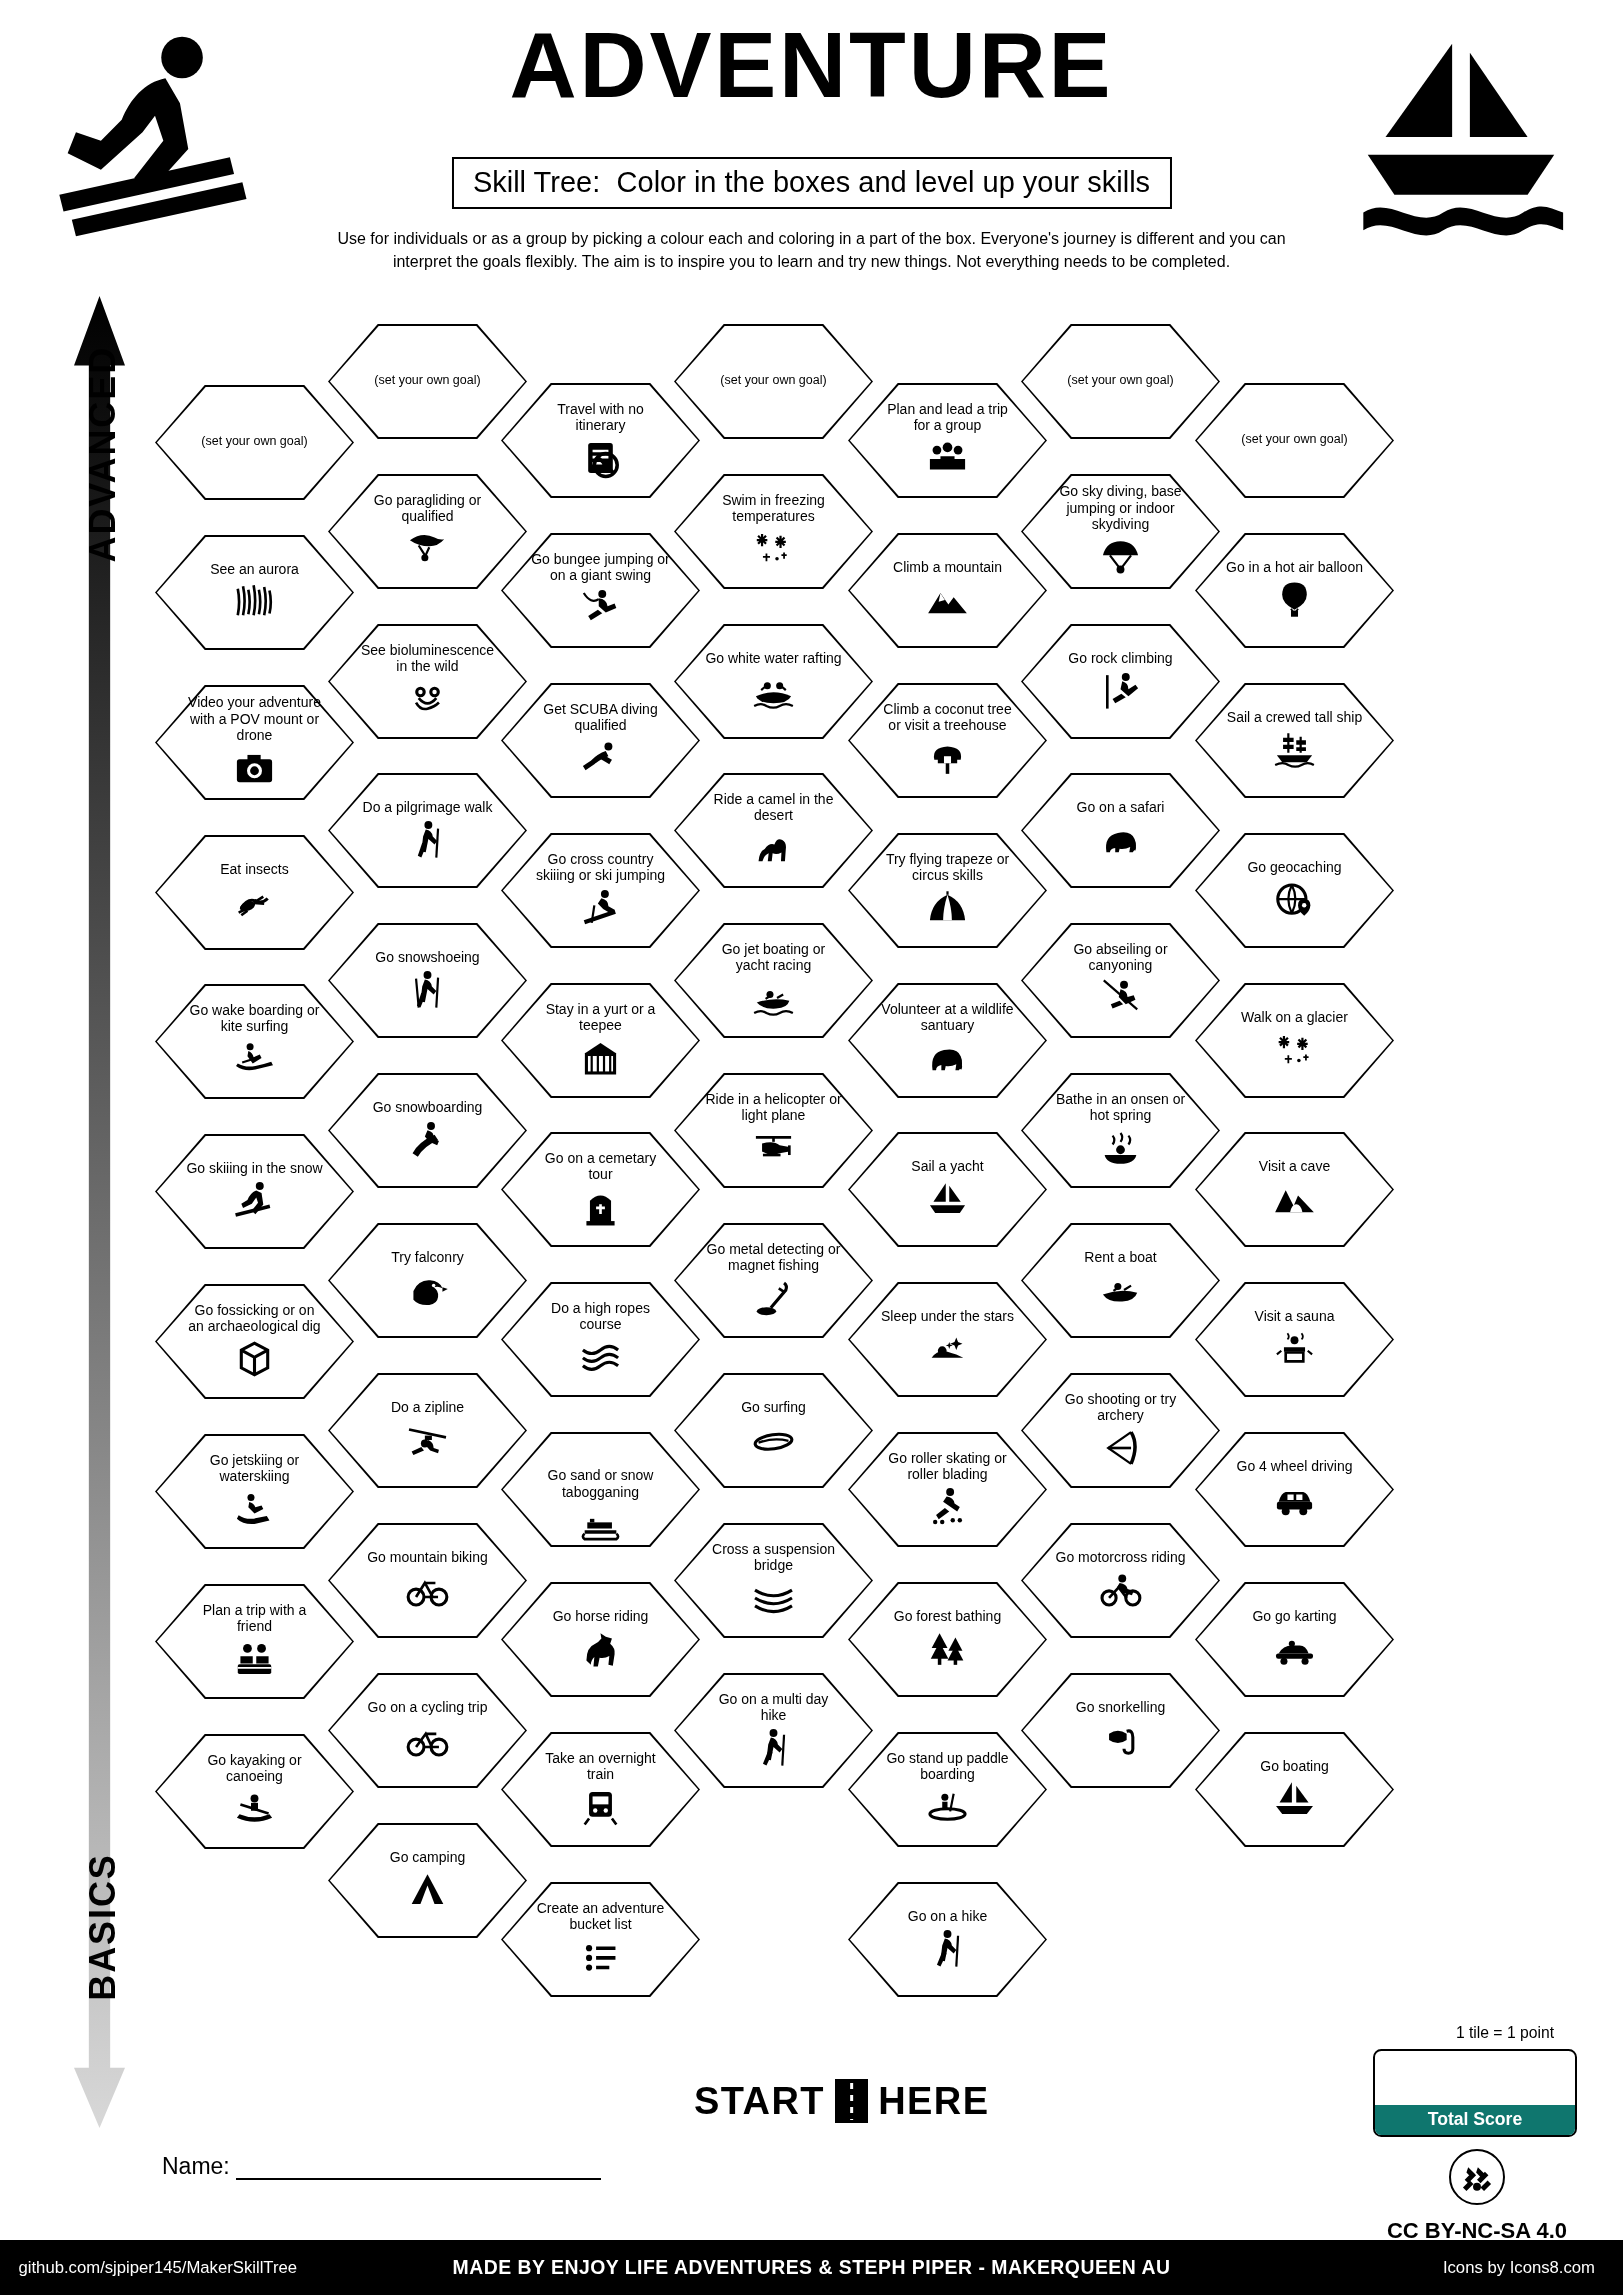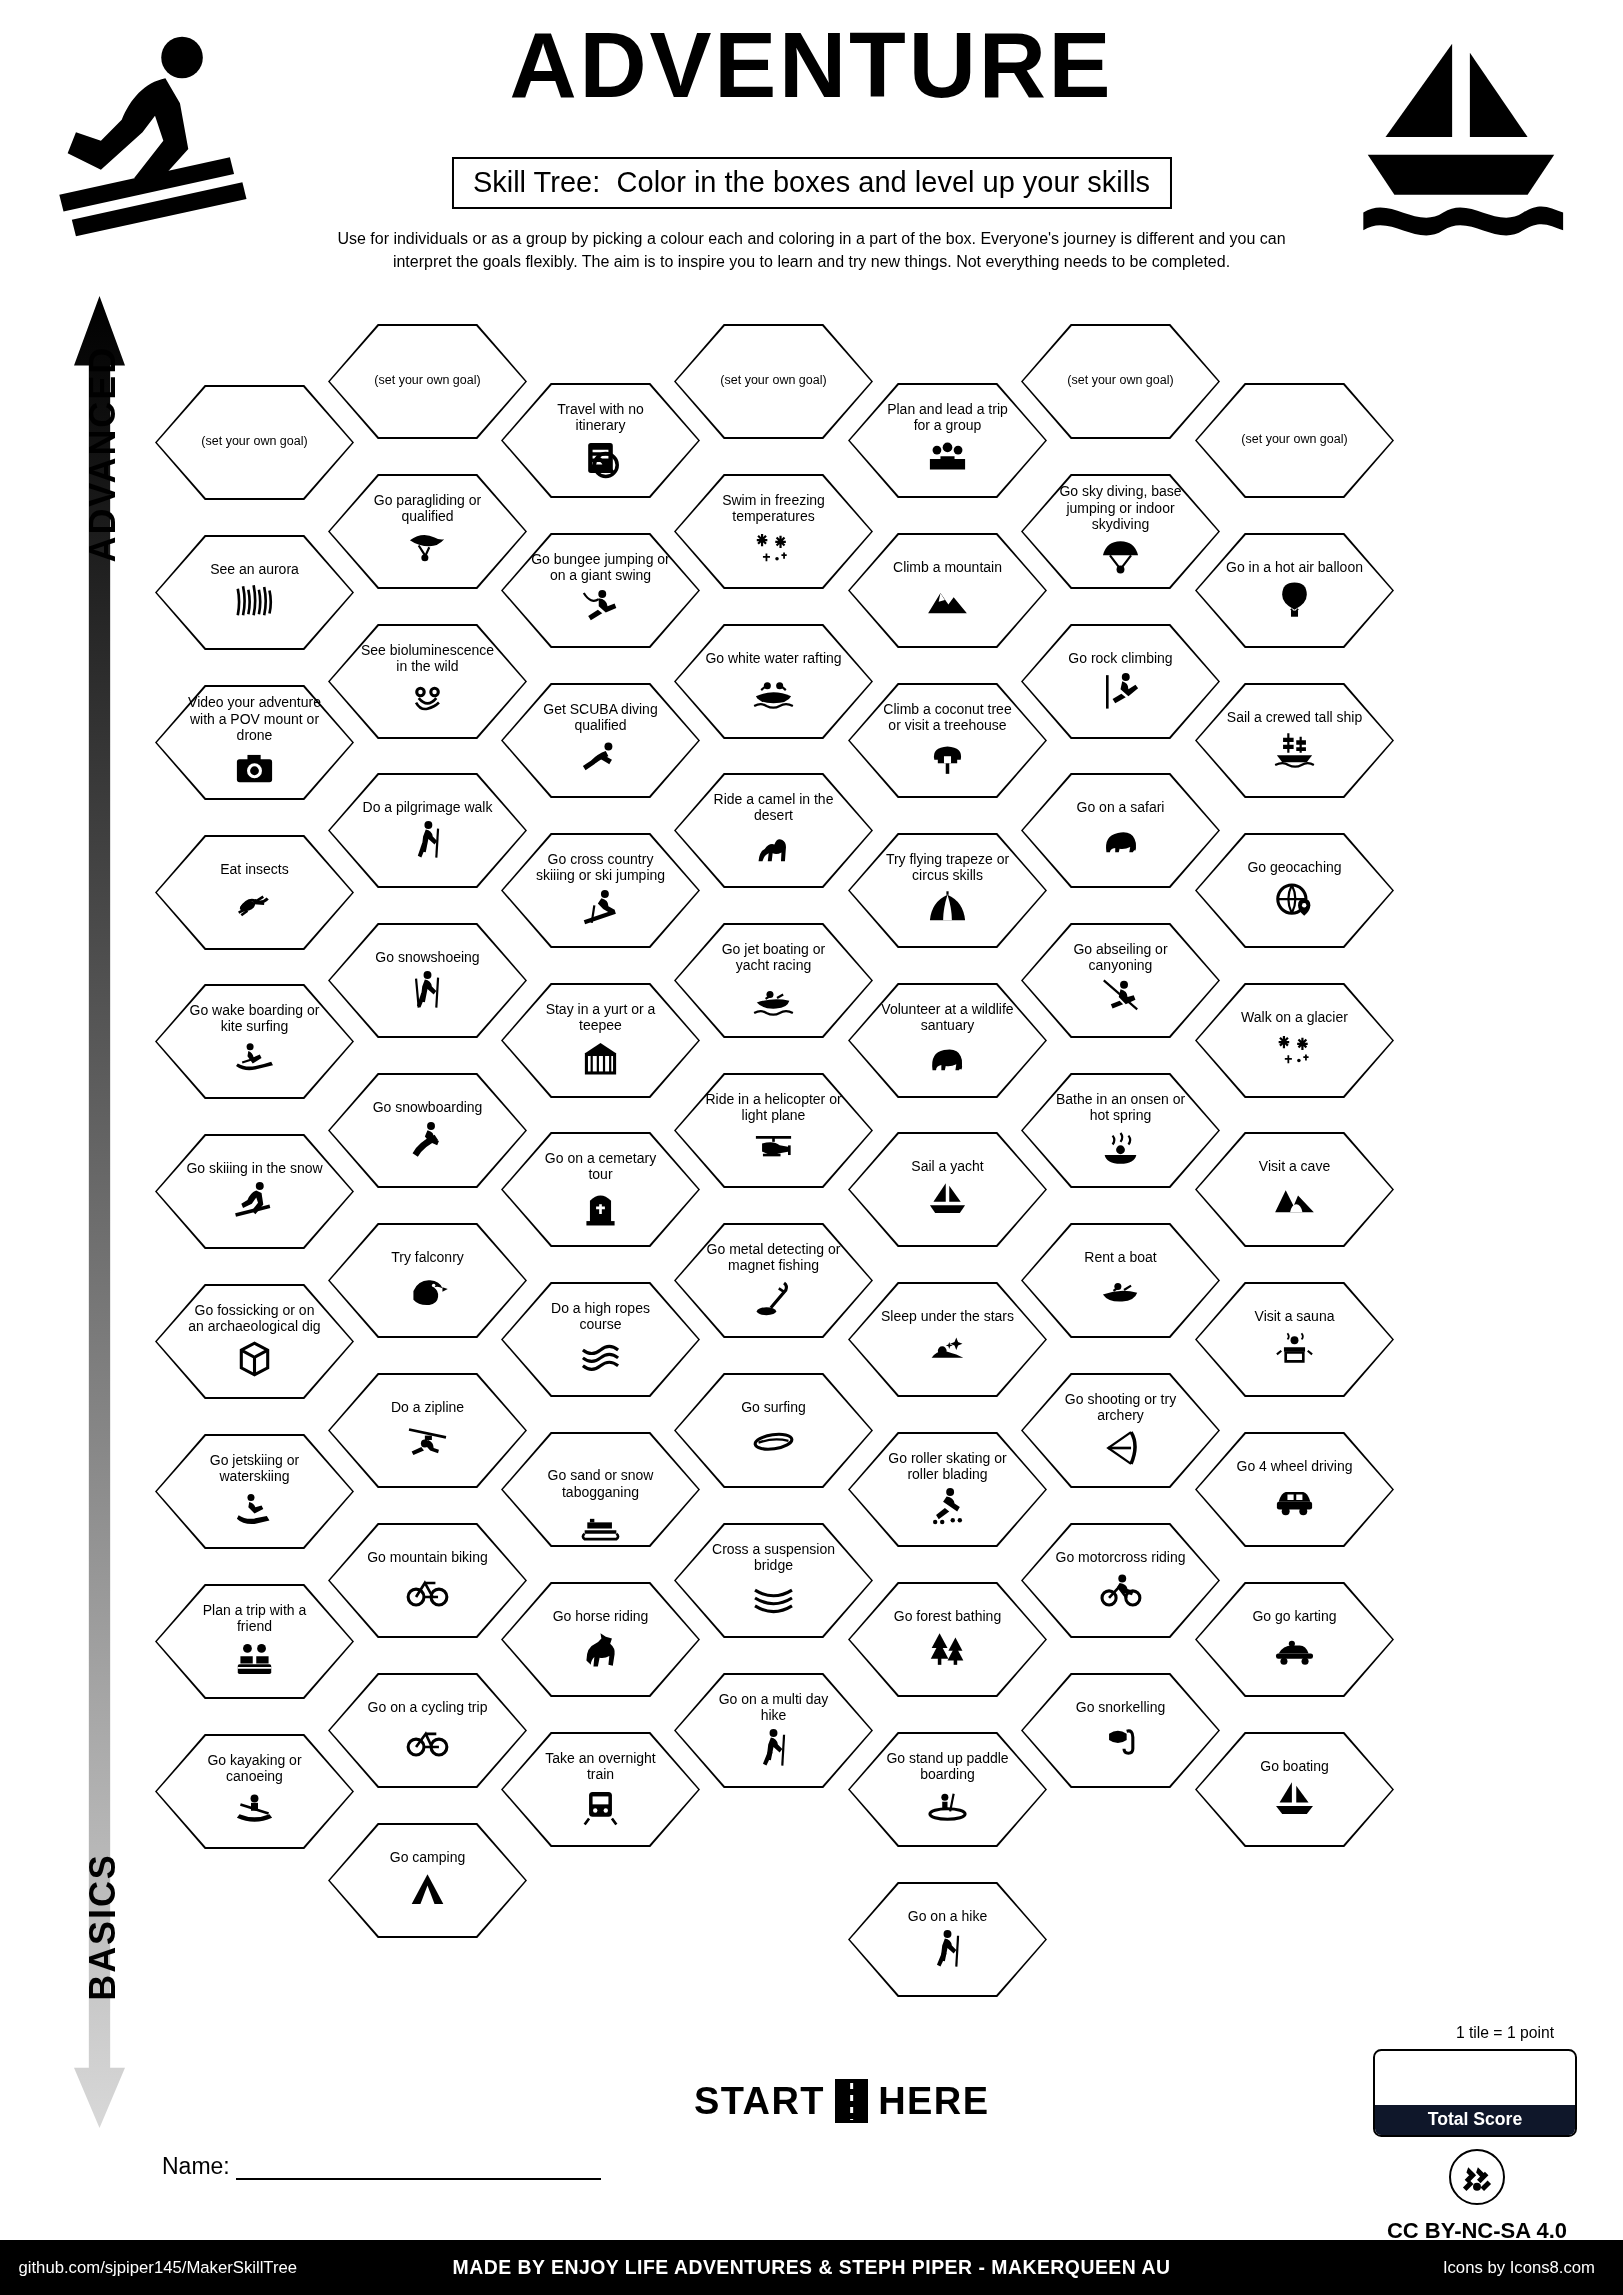--- a/index.html
+++ b/index.html
@@ -92,21 +92,21 @@
     background: repeating-linear-gradient(to bottom, #fff 0 6.5px, #000 6.5px 12px);
   }
 
   
   #score-box {
     position:absolute; right:46px; top:2049px; width:204px; height:88px;
     border:2.3px solid #000; border-radius:8.3px; overflow:hidden;
     display:flex; flex-direction:column; justify-content:flex-end;
   }
   #score-label {
-    background:#0f172a; color:#fff; font-size:17.6px; font-weight:bold;
+    background:#0f766e; color:#fff; font-size:17.6px; font-weight:bold;
     text-align:center; padding:4.6px 0;
   }
   #tile-note {
     position:absolute; right:69px; top:2024px; font-size:15.7px;
   }
 
   
   #name-row {
     position:absolute; left:162px; top:2153px;
     display:flex; align-items:flex-end; gap:6.5px; font-size:23px;
@@ -611,20 +611,35 @@
           <svg viewBox="0 0 100 100" width="51" height="44">
             <rect x="24" y="16" width="52" height="56" rx="8" fill="#000"></rect>
             <rect x="32" y="26" width="36" height="18" fill="#fff"></rect>
             <circle cx="38" cy="58" r="5" fill="#fff"></circle>
             <circle cx="62" cy="58" r="5" fill="#fff"></circle>
             <path d="M24 76 L14 90 M76 76 L86 90" stroke="#000" stroke-width="6"></path>
           </svg>
         </div>
       </div>
     </div>
+    <div class="hex" style="left: 501px; top: 1882px;">
+      <div class="hexbg"></div>
+      <div class="hexin"></div>
+      <div class="hexcontent">
+        <div class="label">Create an adventure bucket list</div>
+        <div class="ico">
+          <svg viewBox="0 0 100 100" width="51" height="44">
+            <circle cx="24" cy="30" r="7" fill="#000"></circle>
+            <circle cx="24" cy="52" r="7" fill="#000"></circle>
+            <circle cx="24" cy="74" r="7" fill="#000"></circle>
+            <path d="M40 30 h44 M40 52 h44 M40 74 h30" stroke="#000" stroke-width="8"></path>
+          </svg>
+        </div>
+      </div>
+    </div>
     <div class="hex" style="left: 674px; top: 324px;">
       <div class="hexbg"></div>
       <div class="hexin"></div>
       <div class="hexcontent">
         <div class="label goal">(set your own goal)</div>
       </div>
     </div>
     <div class="hex" style="left: 674px; top: 474px;">
       <div class="hexbg"></div>
       <div class="hexin"></div>

